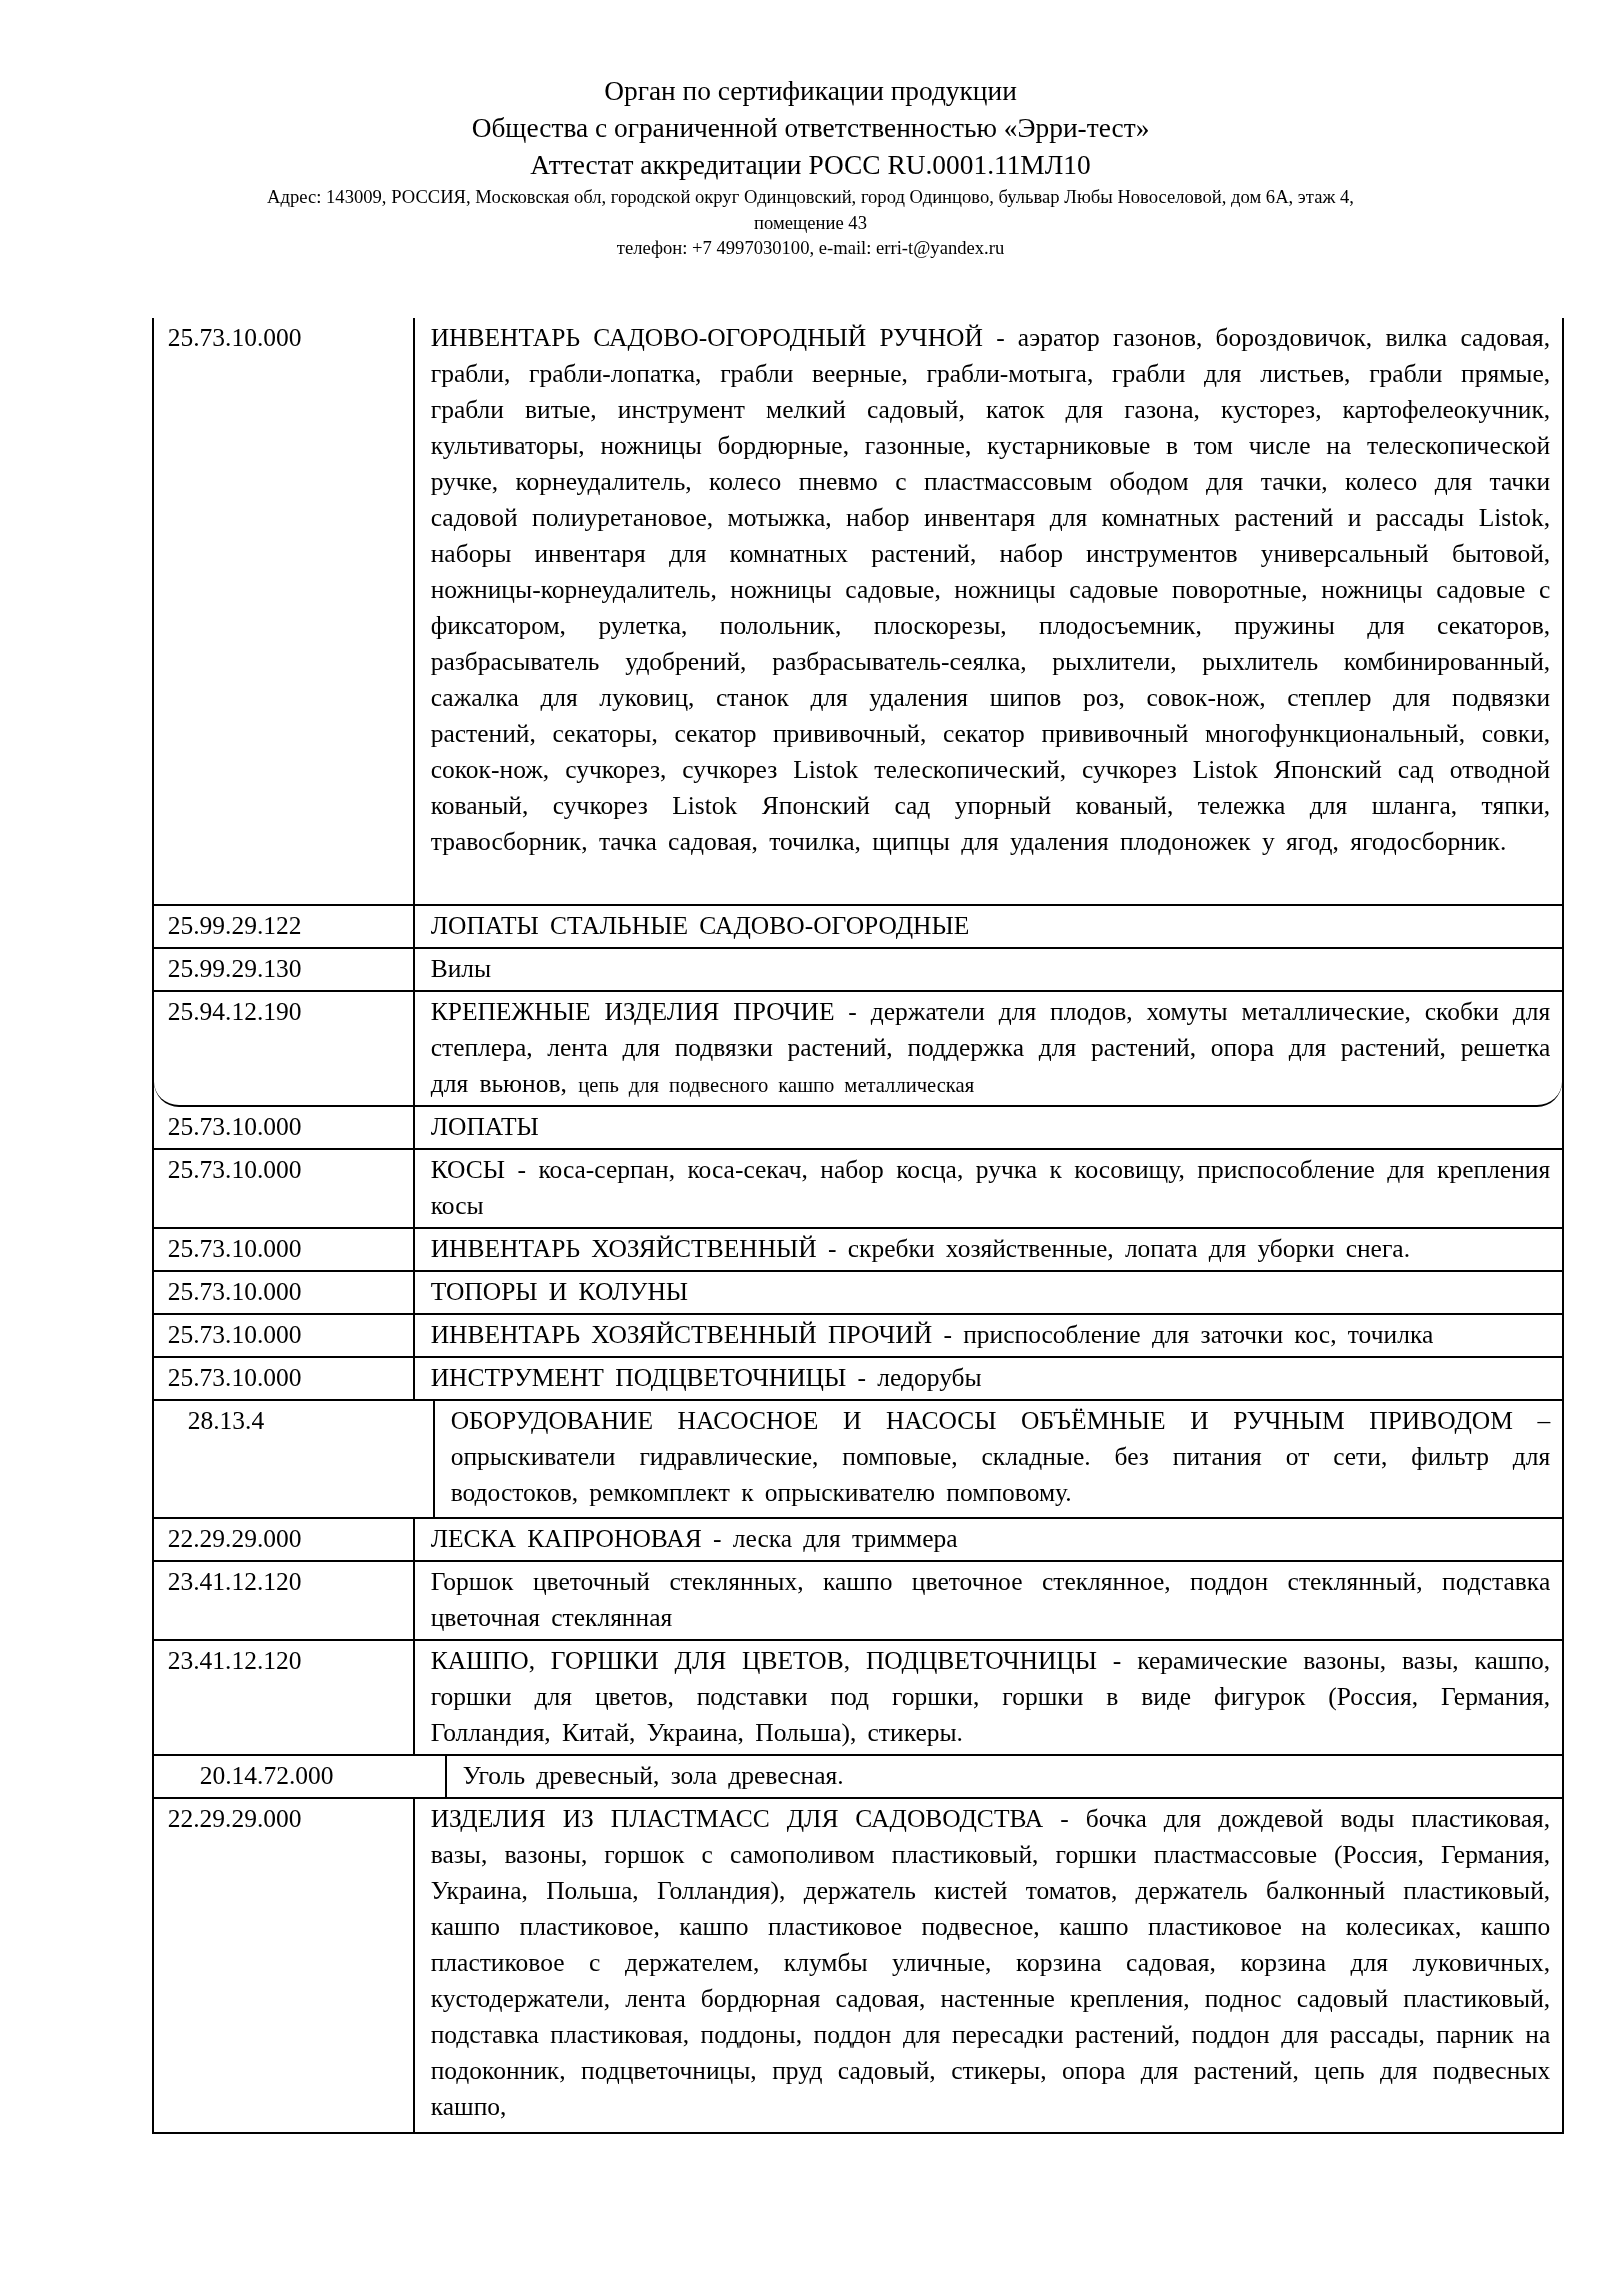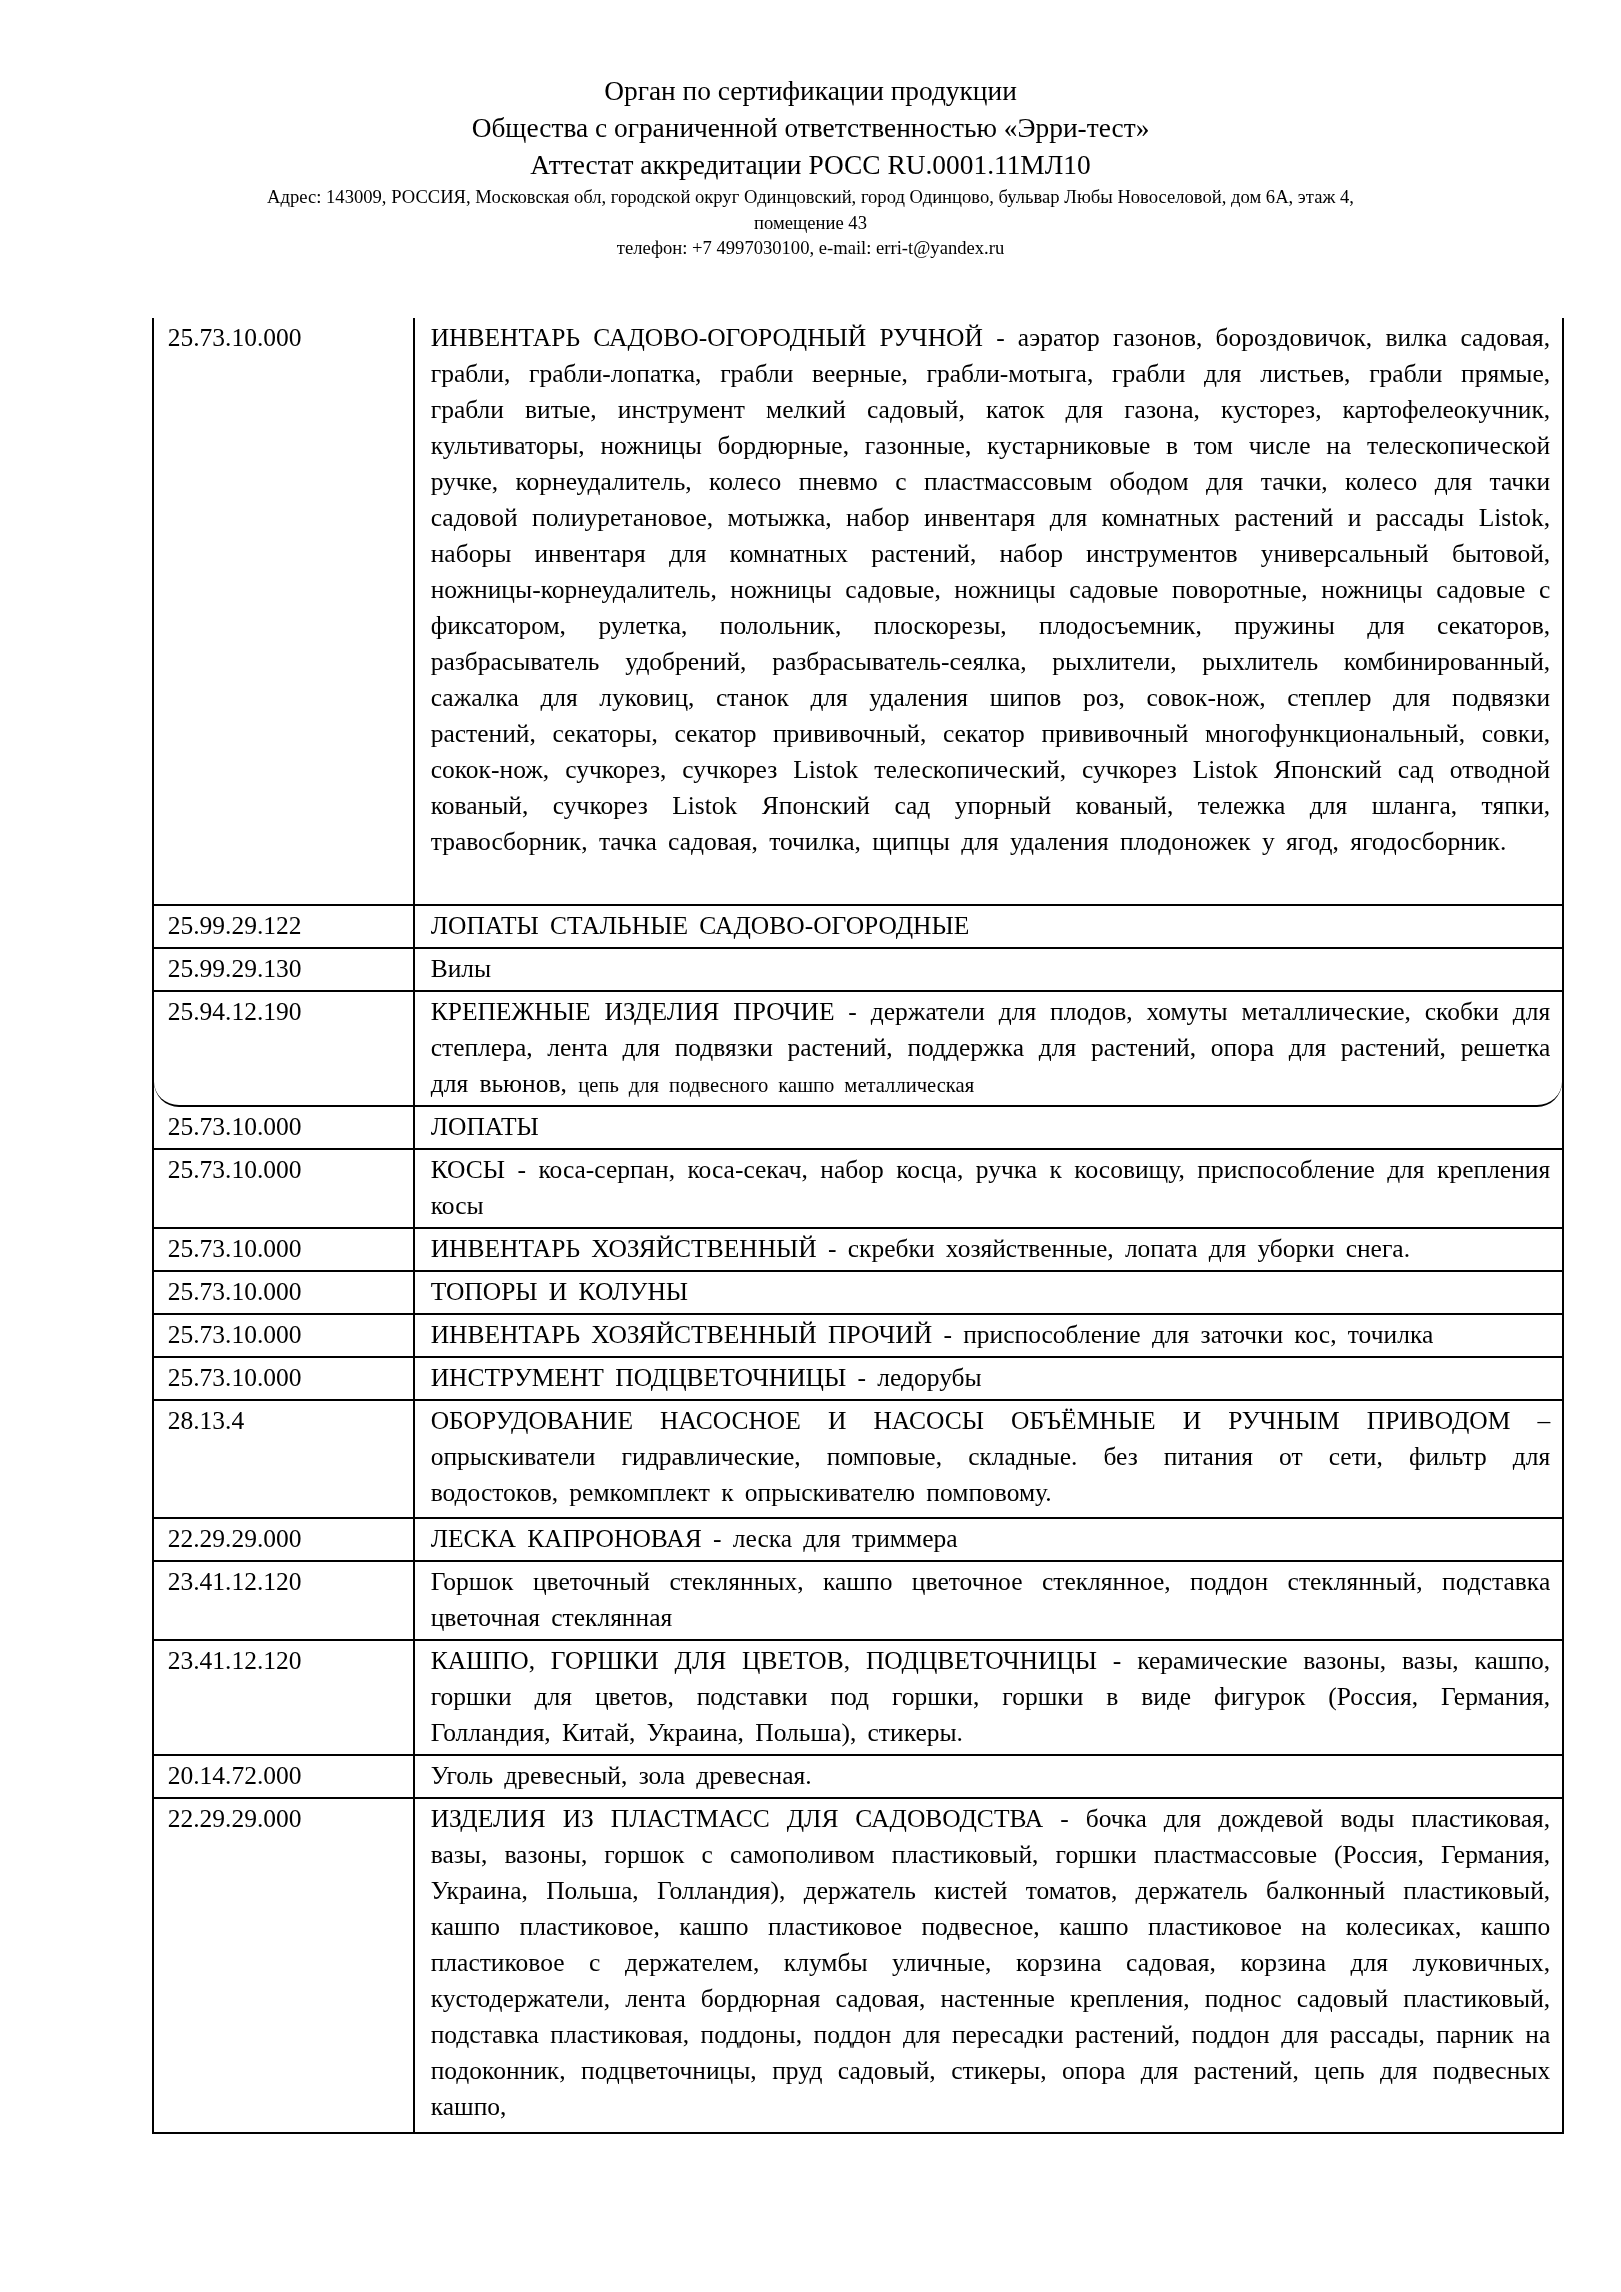--- a/index.html
+++ b/index.html
@@ -38,25 +38,25 @@
   .tr:nth-child(1)  { min-height:588px; }
   .tr:nth-child(2)  { min-height:39px; }
   .tr:nth-child(3)  { min-height:34px; }
   .tr:nth-child(4)  { min-height:113px;border-radius:25px; }
   .tr:nth-child(5)  { min-height:39px; }
   .tr:nth-child(6)  { min-height:69px; }
   .tr:nth-child(7)  { min-height:42px; }
   .tr:nth-child(8)  { min-height:38px; }
   .tr:nth-child(9)  { min-height:35px; }
   .tr:nth-child(10) { min-height:36px; }
-  .tr:nth-child(11) { min-height:118px; }
+  .tr:nth-child(11) { min-height:118px;padding-left:20px; }
   .tr:nth-child(12) { min-height:39px; }
   .tr:nth-child(13) { min-height:74px; }
   .tr:nth-child(14) { min-height:113px; }
-  .tr:nth-child(15) { min-height:37px; }
+  .tr:nth-child(15) { min-height:37px;padding-left:32px; }
   .tr:nth-child(16) { min-height:335px; }
 </style>
 </head>
 <body>
 
 <div>
 
   <div class="header">
     <div class="h-line">Орган по сертификации продукции</div>
     <div class="h-line">Общества с ограниченной ответственностью «Эрри-тест»</div>

